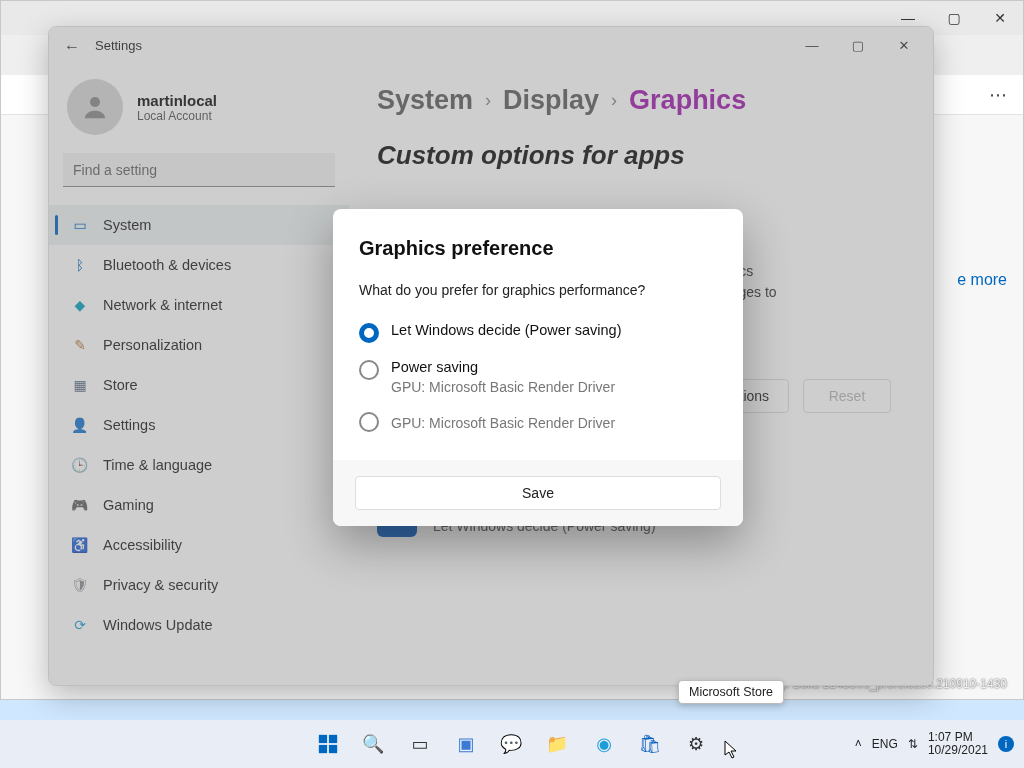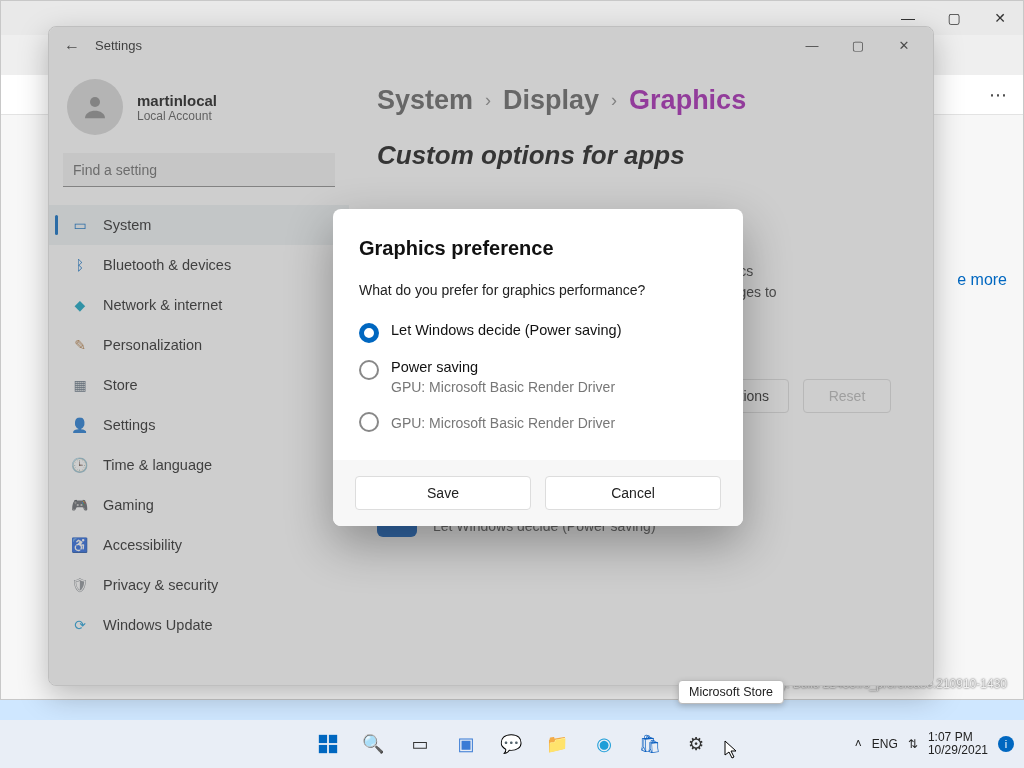--- a/index.html
+++ b/index.html
@@ -255,21 +255,20 @@
         <div class="radio-row">
           <div class="radio"></div>
           <div class="radio-labels">
             <div class="r-sub">GPU: Microsoft Basic Render Driver</div>
           </div>
         </div>
       </div>
     </div>
     <div class="modal-actions">
       <div class="mbtn">Save</div>
-      <div class="mbtn">Cancel</div>
     </div>
   </div>
 </div>
 
 <div class="tooltip">Microsoft Store</div>
 
 <div class="taskbar">
   <div class="tb-center">
     <div class="tb-item start">
       <svg viewBox="0 0 24 24">

